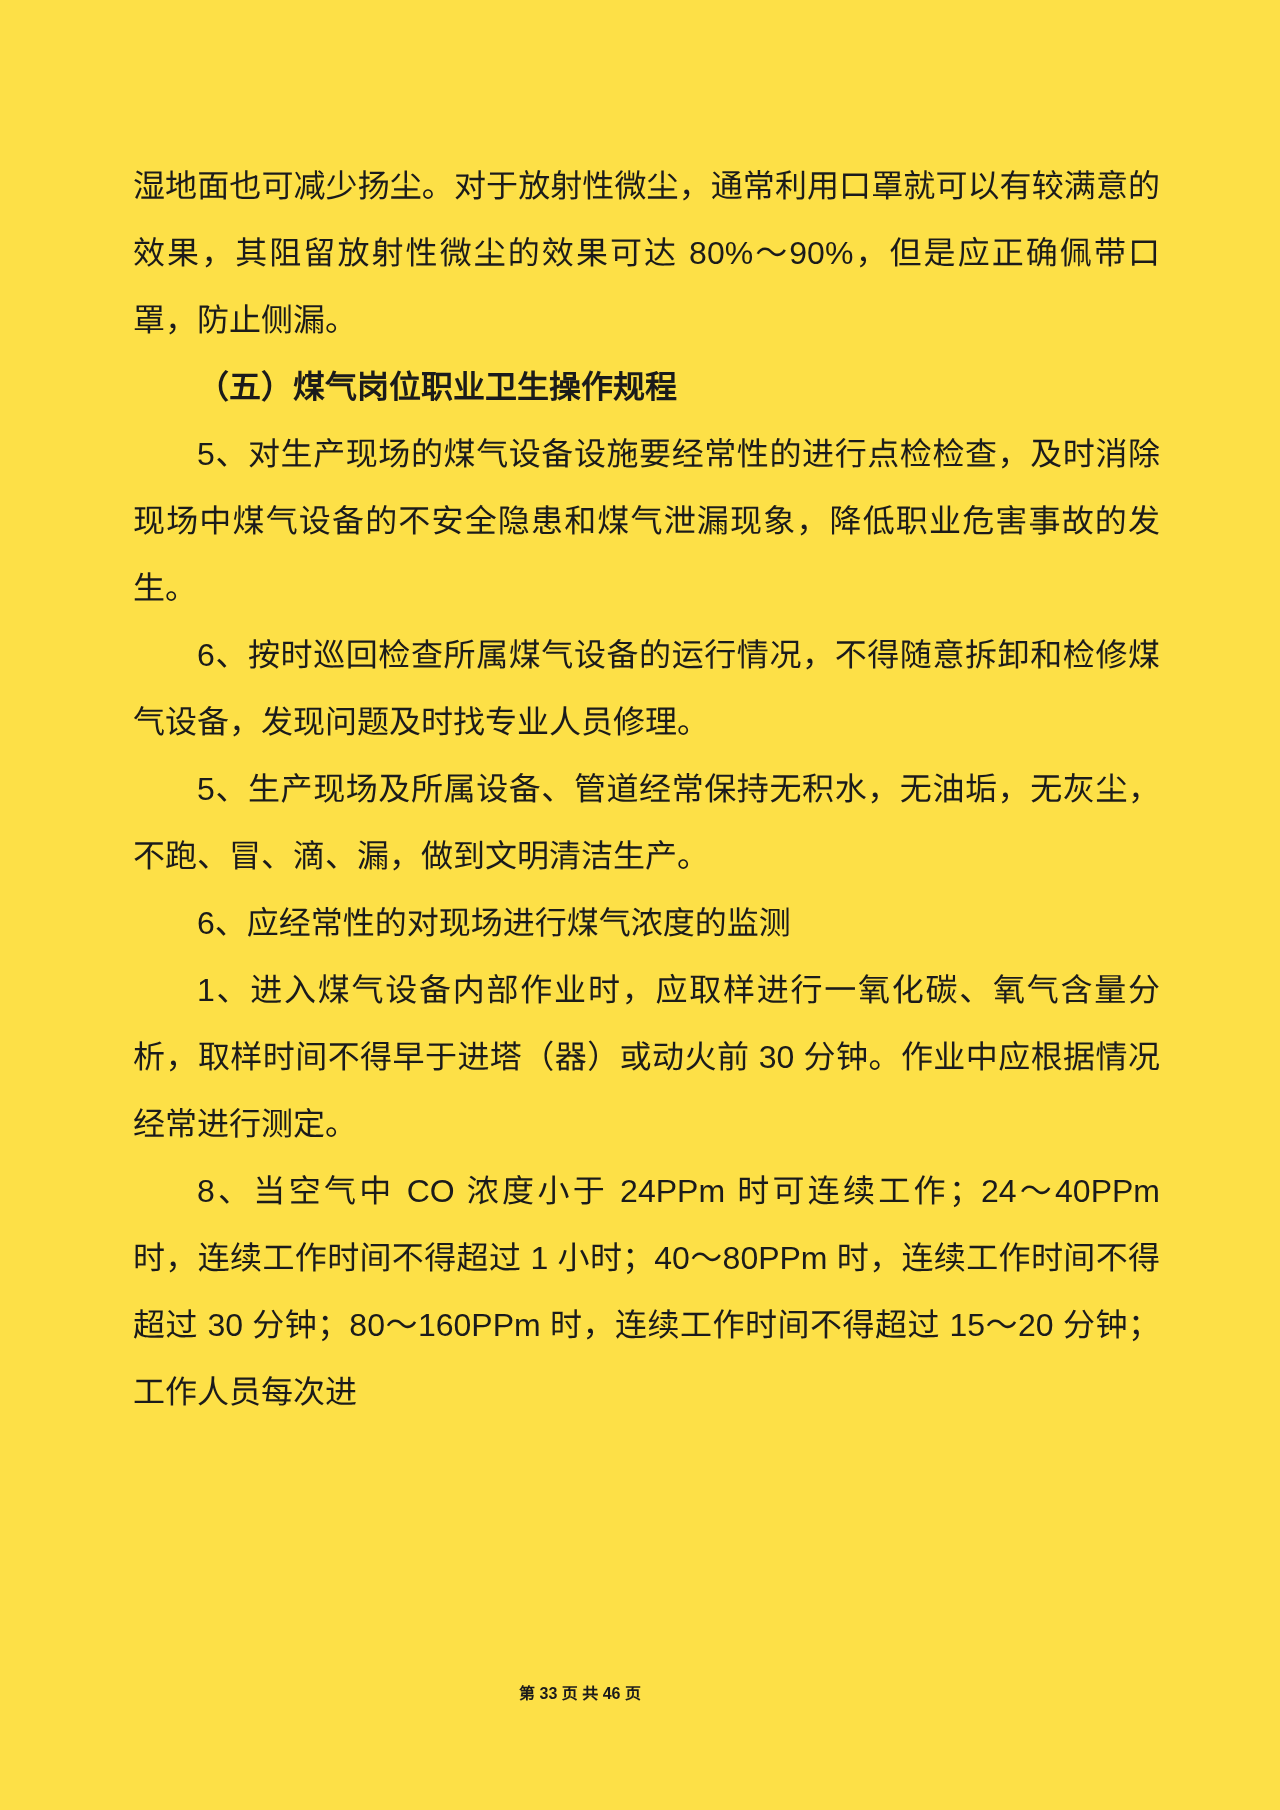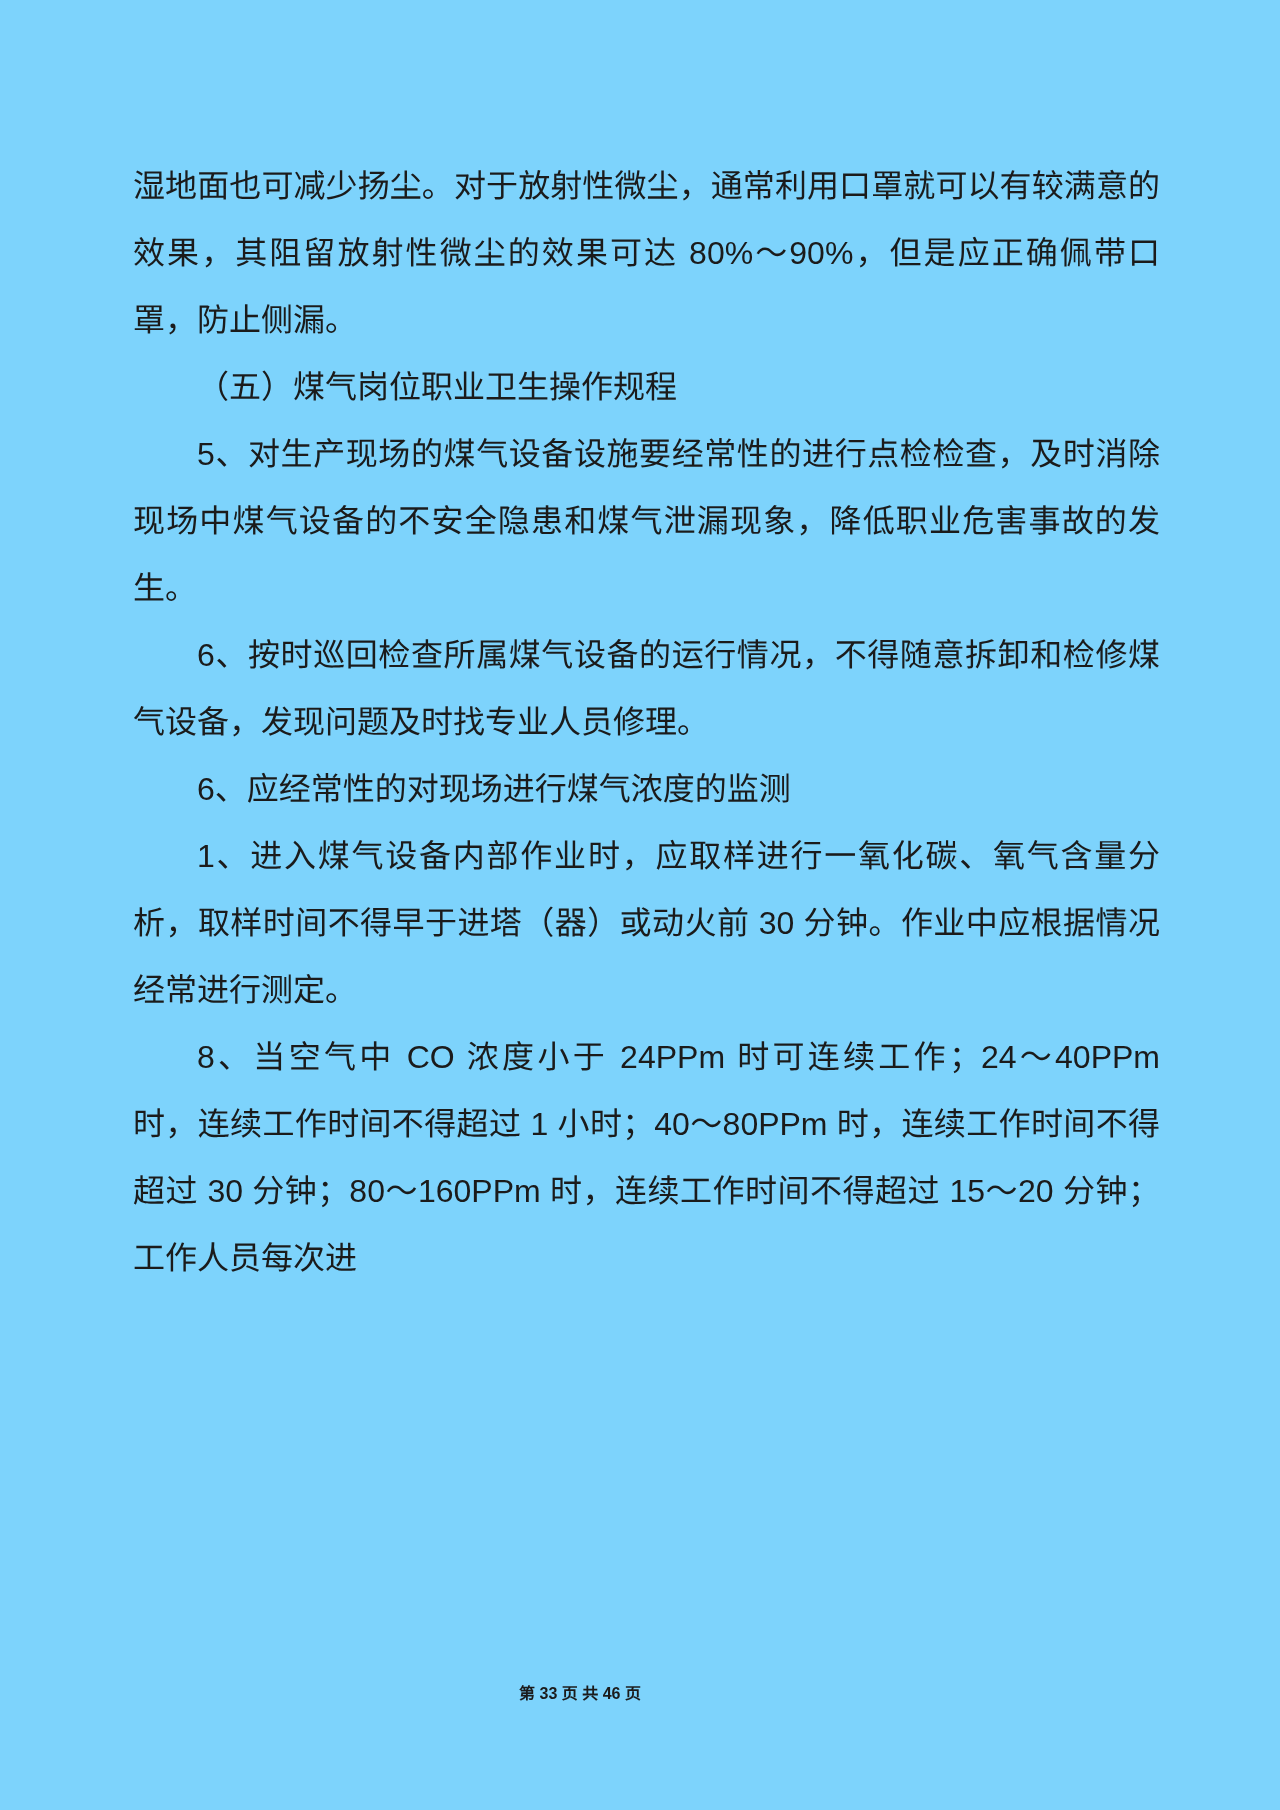--- a/index.html
+++ b/index.html
@@ -4,21 +4,21 @@
 <style>
   html, body {
     margin: 0;
     padding: 0;
     background: #ffffff;
   }
   .page {
     position: relative;
     width: 1280px;
     height: 1810px;
-    background: #7dd3fc;
+    background: #fde047;
     color: #1b1b1b;
     font-family: "Liberation Sans", "DejaVu Sans", sans-serif;
     overflow: hidden;
   }
   .doc-body {
     position: absolute;
     left: 133px;
     top: 153px;
     width: 1027px;
     font-size: 32px;
@@ -27,21 +27,21 @@
     text-justify: inter-ideograph;
   }
   .para {
     margin: 0;
     padding: 0;
   }
   .para.indent {
     text-indent: 64px;
   }
   .para.heading {
-    font-weight: 400;
+    font-weight: 700;
   }
   .page-footer {
     position: absolute;
     left: 0;
     top: 1681px;
     width: 1160px;
     text-align: center;
     font-size: 16px;
     line-height: 26px;
     font-weight: 700;
@@ -50,20 +50,21 @@
 </style>
 </head>
 <body>
 
 <div class="page">
   <main class="doc-body">
       <p class="para body">湿地面也可减少扬尘。对于放射性微尘，通常利用口罩就可以有较满意的效果，其阻留放射性微尘的效果可达 80%～90%，但是应正确佩带口罩，防止侧漏。</p>
       <p class="para heading indent">（五）煤气岗位职业卫生操作规程</p>
       <p class="para body indent">5、对生产现场的煤气设备设施要经常性的进行点检检查，及时消除现场中煤气设备的不安全隐患和煤气泄漏现象，降低职业危害事故的发生。</p>
       <p class="para body indent">6、按时巡回检查所属煤气设备的运行情况，不得随意拆卸和检修煤气设备，发现问题及时找专业人员修理。</p>
+      <p class="para body indent">5、生产现场及所属设备、管道经常保持无积水，无油垢，无灰尘，不跑、冒、滴、漏，做到文明清洁生产。</p>
       <p class="para body indent">6、应经常性的对现场进行煤气浓度的监测</p>
       <p class="para body indent">1、进入煤气设备内部作业时，应取样进行一氧化碳、氧气含量分析，取样时间不得早于进塔（器）或动火前 30 分钟。作业中应根据情况经常进行测定。</p>
       <p class="para body indent">8、当空气中 CO 浓度小于 24PPm 时可连续工作；24～40PPm 时，连续工作时间不得超过 1 小时；40～80PPm 时，连续工作时间不得超过 30 分钟；80～160PPm 时，连续工作时间不得超过 15～20 分钟；工作人员每次进</p>
     </main>
   <footer class="page-footer">
     <span>第 33 页 共 46 页</span>
   </footer>
 </div>
 
 </body></html>

